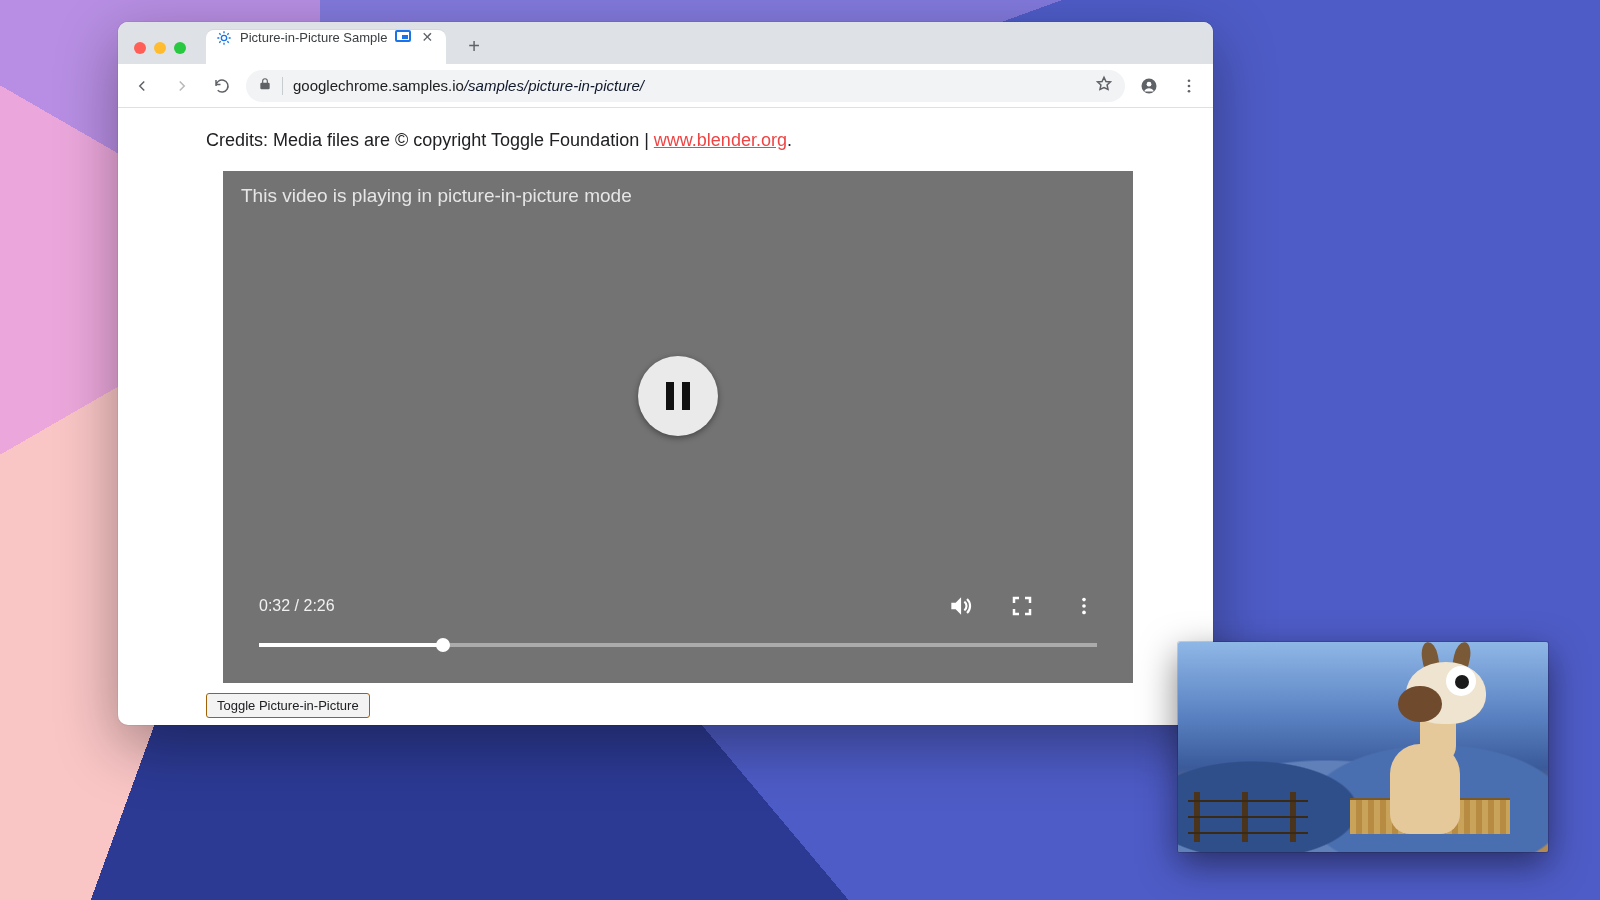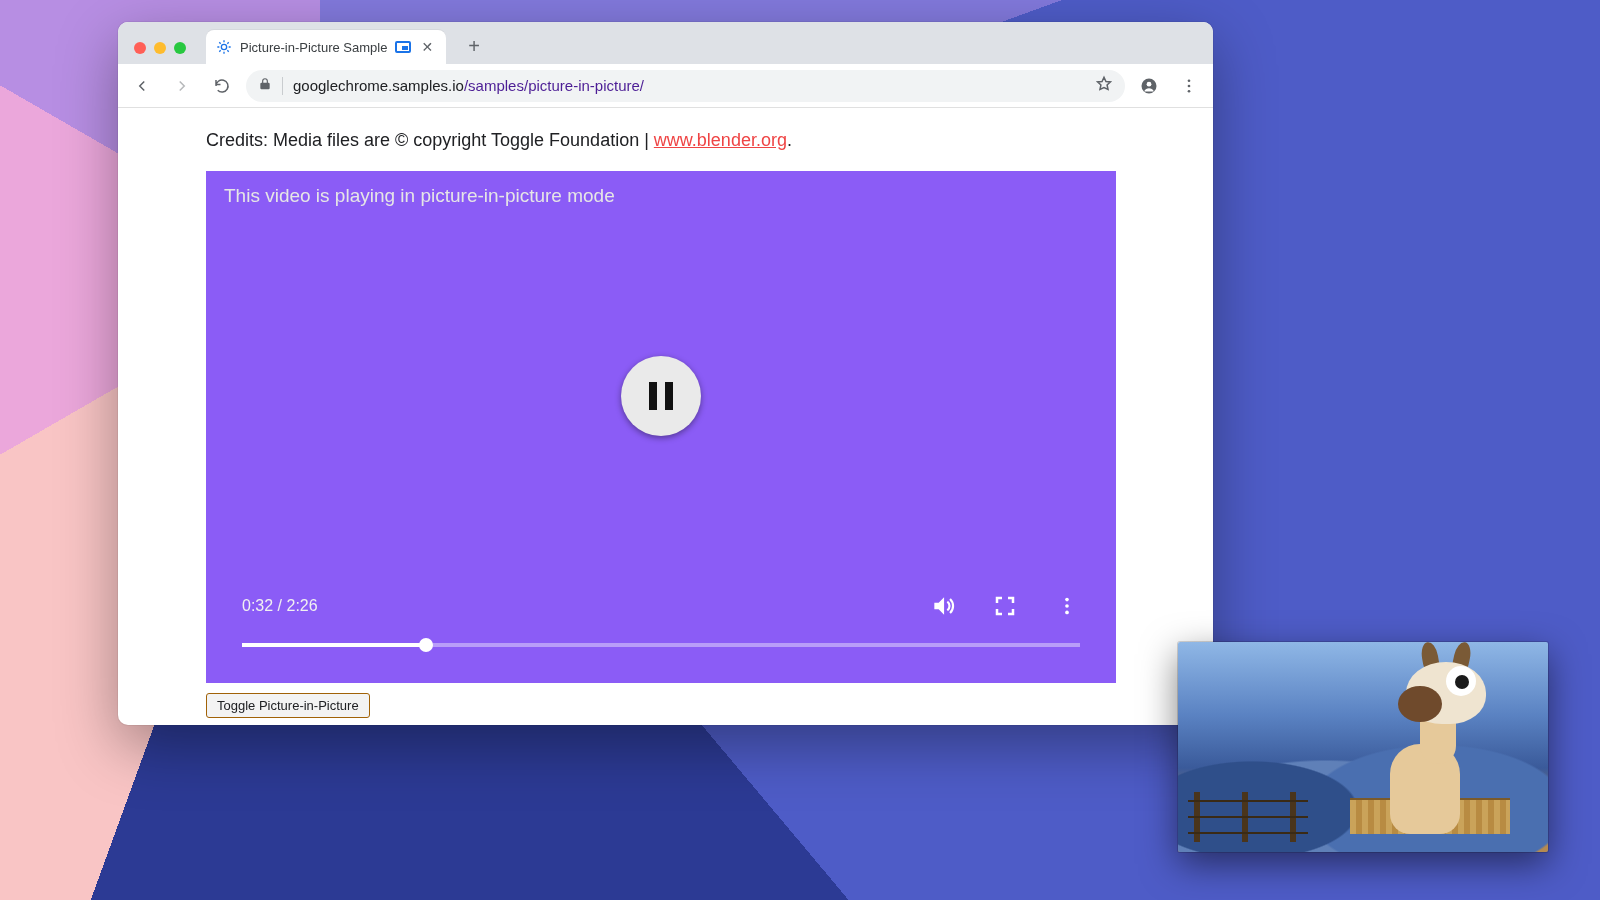--- a/index.html
+++ b/index.html
@@ -44,21 +44,21 @@
   }
   .traffic-lights { display: flex; gap: 8px; align-items: center; padding: 0 6px 10px 6px; }
   .traffic-lights span { width: 12px; height: 12px; border-radius: 50%; display: block; }
   .tl-close { background: #ff5f57; }
   .tl-min   { background: #febc2e; }
   .tl-max   { background: #28c840; }
   .tab {
     height: 34px;
     background: #ffffff;
     border-radius: 8px 8px 0 0;
-    display: flex; align-items: center;
+    display: flex; align-items: flex-start;
     padding: 0 10px;
     gap: 8px;
     margin-left: 14px;
     min-width: 240px;
     box-shadow: 0 -1px 0 rgba(0,0,0,0.04);
     font-size: 13px; color: #3c4043;
   }
   .tab .favicon { width: 16px; height: 16px; color: #1a73e8; display:flex; align-items:center; justify-content:center;}
   .tab .pip-indicator { width: 16px; height: 12px; border: 2px solid #1a73e8; border-radius: 2px; position: relative; }
   .tab .pip-indicator::after { content:""; position:absolute; right:1px; bottom:1px; width:6px; height:4px; background:#1a73e8; }
@@ -91,37 +91,38 @@
     border-radius: 16px;
     display: flex; align-items: center;
     padding: 0 12px;
     gap: 10px;
     color:#5f6368;
     font-size: 15px;
   }
   .omnibox .lock { color:#5f6368; }
   .omnibox .divider { width:1px; height:18px; background:#c9cccf; }
   .omnibox .url { color:#202124; }
-  .omnibox .url .muted { color:#4c1d95; }
+  .omnibox .url .muted { color:#0f172a;font-style:italic; }
   .star { color:#5f6368; }
   .content {
     flex: 1;
     padding: 22px 88px 12px 88px;
     overflow: hidden;
   }
   .credits {
     font-size: 18px; color:#202124; margin-bottom: 20px;
   }
   .credits a { color:#ef4444; text-decoration: underline; }
 
   .video-box {
     width: 910px; height: 512px;
-    background: #8b5cf6;
+    background: #737373;
     position: relative;
     color: #fff;
+    margin-left: 17px;
   }
   .pip-msg {
     position: absolute; left: 18px; top: 14px;
     font-size: 19px; color: #e6e6e6;
   }
   .center-btn {
     position: absolute; left: 50%; top: 44%; transform: translate(-50%,-50%);
     width: 80px; height: 80px; border-radius: 50%;
     background: #eaeaea;
     display:flex; align-items:center; justify-content:center;

